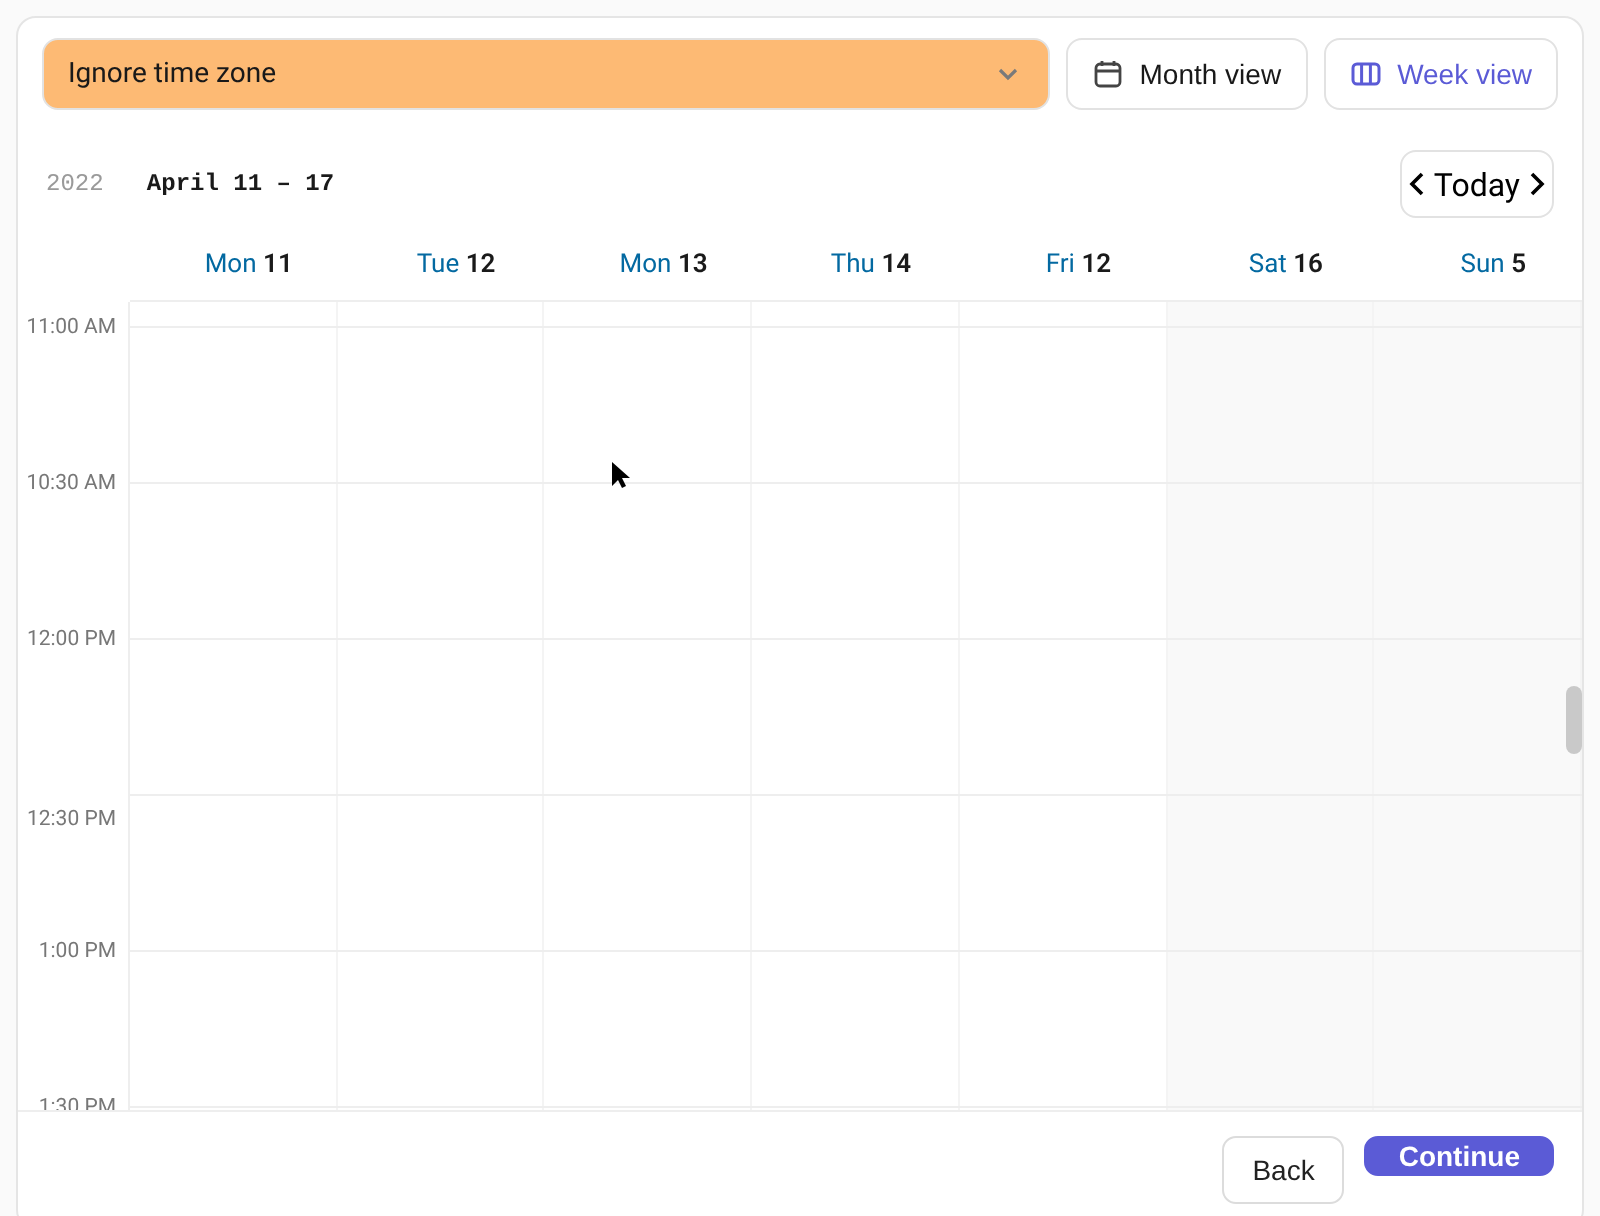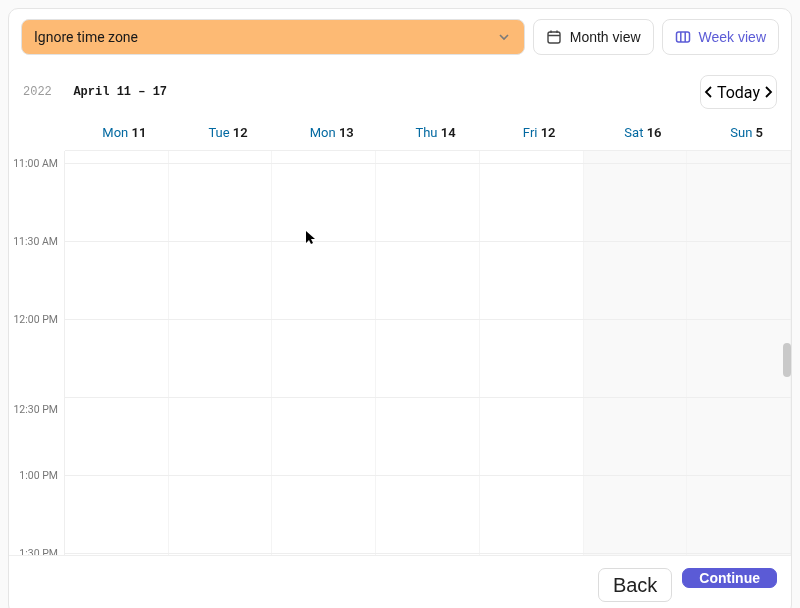--- a/index.html
+++ b/index.html
@@ -136,21 +136,21 @@
     gap: 10px;
     padding: 12px 14px;
     border-top: 1px solid #eee;
   }
   .btn-secondary {
     height: 34px;
     padding: 0 14px;
     border: 1px solid #dcdcdc;
     border-radius: 7px;
     background: #fff;
-    font-size: 20px;
+    font-size: 14px;
     color: #222;
     cursor: pointer;
   }
   .btn-primary {
     height: 20px;
     padding: 0 16px;
     border: 1px solid #5b5bd6;
     border-radius: 7px;
     background: #5b5bd6;
     font-size: 14px;
@@ -253,21 +253,21 @@
       <div class="weekday-cell"><span class="dow">Fri</span> <span class="dn">12</span></div>
       <div class="weekday-cell"><span class="dow">Sat</span> <span class="dn">16</span></div>
       <div class="weekday-cell"><span class="dow">Sun</span> <span class="dn">5</span></div>
     </div>
   </div>
 
   <div class="grid-scroll">
     <div class="grid-body">
       <div class="time-gutter">
         <div class="time-label" style="top:12px">11:00 AM</div>
-        <div class="time-label" style="top:90px">11:30 AM</div>
+        <div class="time-label" style="top:90px">10:30 AM</div>
         <div class="time-label" style="top:168px">12:00 PM</div>
         <div class="time-label" style="top:258px">12:30 PM</div>
         <div class="time-label" style="top:324px">1:00 PM</div>
         <div class="time-label" style="top:402px">1:30 PM</div>
       </div>
       <div class="day-cols">
         <div class="day-col"></div>
         <div class="day-col"></div>
         <div class="day-col"></div>
         <div class="day-col"></div>

